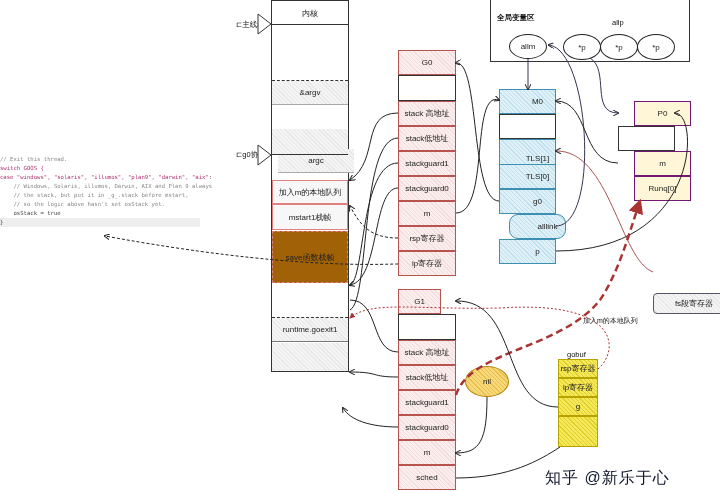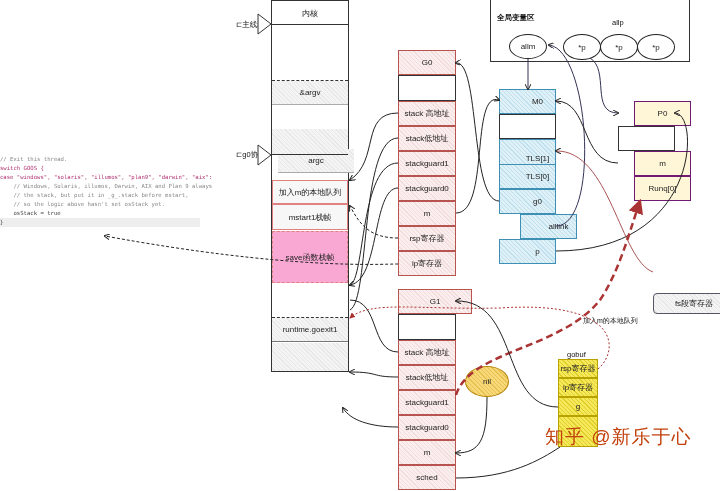--- a/index.html
+++ b/index.html
@@ -40,21 +40,21 @@
 <div class="abs stack" style="left:271px;top:0px;width:78px;height:372px;"></div>
 <div class="abs cell" style="left:272px;top:2px;width:76px;height:22px;">内核</div>
 <div class="abs" style="left:272px;top:24px;width:76px;border-top:1.5px solid #333;"></div>
 <div class="abs" style="left:272px;top:80px;width:76px;border-top:1.5px dashed #333;"></div>
 <div class="abs cell grey" style="left:272px;top:81px;width:76px;height:24px;border:none;border-bottom:1px solid #aaa;">&amp;argv</div>
 <div class="abs cell grey" style="left:278px;top:105px;width:76px;height:24px;border:none;border-bottom:1px solid #aaa;margin-top:44px;">argc</div>
 <div class="abs grey" style="left:272px;top:129px;width:76px;height:25px;border:none;"></div>
 <div class="abs" style="left:272px;top:154px;width:76px;border-top:1.5px solid #333;"></div>
 <div class="abs cell" style="left:272px;top:180px;width:76px;height:24px;border:1px solid #e08080;background:#f7f7f7;">加入m的本地队列</div>
 <div class="abs cell" style="left:272px;top:204px;width:76px;height:26px;border:1px solid #e08080;background:#f7f7f7;">mstart1栈帧</div>
-<div class="abs cell" style="left:272px;top:231px;width:76px;height:52px;border:1px dashed #e08080;background:#f9a8d4;">save函数栈帧</div>
+<div class="abs cell" style="left:272px;top:231px;width:76px;height:52px;border:1px dashed #e08080;background:#a16207;">save函数栈帧</div>
 <div class="abs" style="left:272px;top:317px;width:76px;border-top:1.5px dashed #333;"></div>
 <div class="abs cell grey" style="left:272px;top:318px;width:76px;height:24px;border:none;border-bottom:1px solid #777;">runtime.goexit1</div>
 <div class="abs grey" style="left:272px;top:343px;width:76px;height:28px;border:none;"></div>
 
 <div class="abs label" style="left:236px;top:20px;">
   <span>⊏</span><span>主线程</span>
 </div>
 <div class="abs label" style="left:236px;top:150px;">
   <span>⊏</span><span>g0协程</span>
 </div>
@@ -62,21 +62,21 @@
 <div class="abs cell red" style="left:398px;top:50px;width:58px;height:25px;">G0</div>
 <div class="abs" style="left:398px;top:75px;width:58px;height:26px;border:1.5px solid #333;background:#fff;"></div>
 <div class="abs cell red" style="left:398px;top:101px;width:58px;height:25px;">stack 高地址</div>
 <div class="abs cell red" style="left:398px;top:126px;width:58px;height:25px;">stack低地址</div>
 <div class="abs cell red" style="left:398px;top:151px;width:58px;height:25px;">stackguard1</div>
 <div class="abs cell red" style="left:398px;top:176px;width:58px;height:25px;">stackguard0</div>
 <div class="abs cell red" style="left:398px;top:201px;width:58px;height:25px;">m</div>
 <div class="abs cell red" style="left:398px;top:226px;width:58px;height:25px;">rsp寄存器</div>
 <div class="abs cell red" style="left:398px;top:251px;width:58px;height:25px;">ip寄存器</div>
 
-<div class="abs cell red" style="left:398px;top:289px;width:74px;height:25px;">G1</div>
+<div class="abs cell red" style="left:398px;top:289px;width:43px;height:25px;">G1</div>
 <div class="abs" style="left:398px;top:314px;width:58px;height:26px;border:1.5px solid #333;background:#fff;"></div>
 <div class="abs cell red" style="left:398px;top:340px;width:58px;height:25px;">stack 高地址</div>
 <div class="abs cell red" style="left:398px;top:365px;width:58px;height:25px;">stack低地址</div>
 <div class="abs cell red" style="left:398px;top:390px;width:58px;height:25px;">stackguard1</div>
 <div class="abs cell red" style="left:398px;top:415px;width:58px;height:25px;">stackguard0</div>
 <div class="abs cell red" style="left:398px;top:440px;width:58px;height:25px;">m</div>
 <div class="abs cell red" style="left:398px;top:465px;width:58px;height:25px;">sched</div>
 
 <div class="abs" style="left:490px;top:0px;width:200px;height:62px;border:1.5px solid #333;border-top:none;background:#fff;"></div>
 <div class="abs label" style="left:497px;top:13px;font-weight:bold;">全局变量区</div>
@@ -84,41 +84,41 @@
 <div class="abs cell" style="left:509px;top:34px;width:38px;height:25px;border:1.5px solid #222;border-radius:50%;">allm</div>
 <div class="abs cell" style="left:563px;top:34px;width:38px;height:26px;border:1.5px solid #222;border-radius:50%;">*p</div>
 <div class="abs cell" style="left:600px;top:34px;width:38px;height:26px;border:1.5px solid #222;border-radius:50%;">*p</div>
 <div class="abs cell" style="left:637px;top:34px;width:38px;height:26px;border:1.5px solid #222;border-radius:50%;">*p</div>
 
 <div class="abs cell blue" style="left:499px;top:89px;width:57px;height:25px;">M0</div>
 <div class="abs" style="left:499px;top:114px;width:57px;height:25px;border:1.5px solid #333;background:#fff;"></div>
 <div class="abs cell blue" style="left:499px;top:139px;width:57px;height:38px;">TLS[1]</div>
 <div class="abs cell blue" style="left:499px;top:164px;width:57px;height:25px;">TLS[0]</div>
 <div class="abs cell blue" style="left:499px;top:189px;width:57px;height:25px;">g0</div>
-<div class="abs cell blue" style="left:520px;top:214px;width:57px;height:25px;">alllink</div>
+<div class="abs cell blue" style="left:509px;top:214px;width:57px;height:25px;border-radius:9px;">alllink</div>
 <div class="abs cell blue" style="left:499px;top:239px;width:57px;height:25px;">p</div>
 
 <div class="abs cell yellowlight" style="left:618px;top:101px;width:57px;height:25px;">P0</div>
 <div class="abs" style="left:618px;top:126px;width:57px;height:25px;border:1.5px solid #333;background:#fff;"></div>
 <div class="abs cell yellowlight" style="left:618px;top:151px;width:57px;height:25px;">m</div>
 <div class="abs cell yellowlight" style="left:618px;top:176px;width:57px;height:25px;">Runq[0]</div>
 
 <div class="abs cell grey" style="left:653px;top:262px;width:82px;height:21px;border:1px solid #556;border-radius:4px;margin-top:31px;">fs段寄存器</div>
 
 <div class="abs cell" style="left:465px;top:366px;width:44px;height:31px;border:1px solid #b8860b;border-radius:50%;background:repeating-linear-gradient(45deg,#f7d97a 0 2px,#e8c050 2px 3px);">nil</div>
 
 <div class="abs label" style="left:567px;top:350px;">gobuf</div>
 <div class="abs cell yellow" style="left:558px;top:359px;width:40px;height:19px;">rsp寄存器</div>
 <div class="abs cell yellow" style="left:558px;top:378px;width:40px;height:19px;">ip寄存器</div>
 <div class="abs cell yellow" style="left:558px;top:397px;width:40px;height:19px;">g</div>
 <div class="abs cell yellow" style="left:558px;top:416px;width:40px;height:31px;"></div>
 
 <div class="abs label" style="left:583px;top:316px;font-size:7px;">加入m的本地队列</div>
 
-<div class="abs" style="left:545px;top:424px;font-size:19px;color:#c2410c;letter-spacing:1px;">知乎 @新乐于心</div>
+<div class="abs" style="left:545px;top:468px;font-size:16px;color:#0f172a;letter-spacing:1px;">知乎 @新乐于心</div>
 
 <svg width="720" height="491">
   <defs>
     <marker id="ah" markerWidth="6" markerHeight="6" refX="5" refY="3" orient="auto">
       <path d="M0,0 L6,3 L0,6" fill="none" stroke="#222" stroke-width="1"></path>
     </marker>
     <marker id="ahr" markerWidth="6" markerHeight="6" refX="5" refY="3" orient="auto">
       <path d="M0,0 L6,3 L0,6 Z" fill="#a33"></path>
     </marker>
   </defs>

